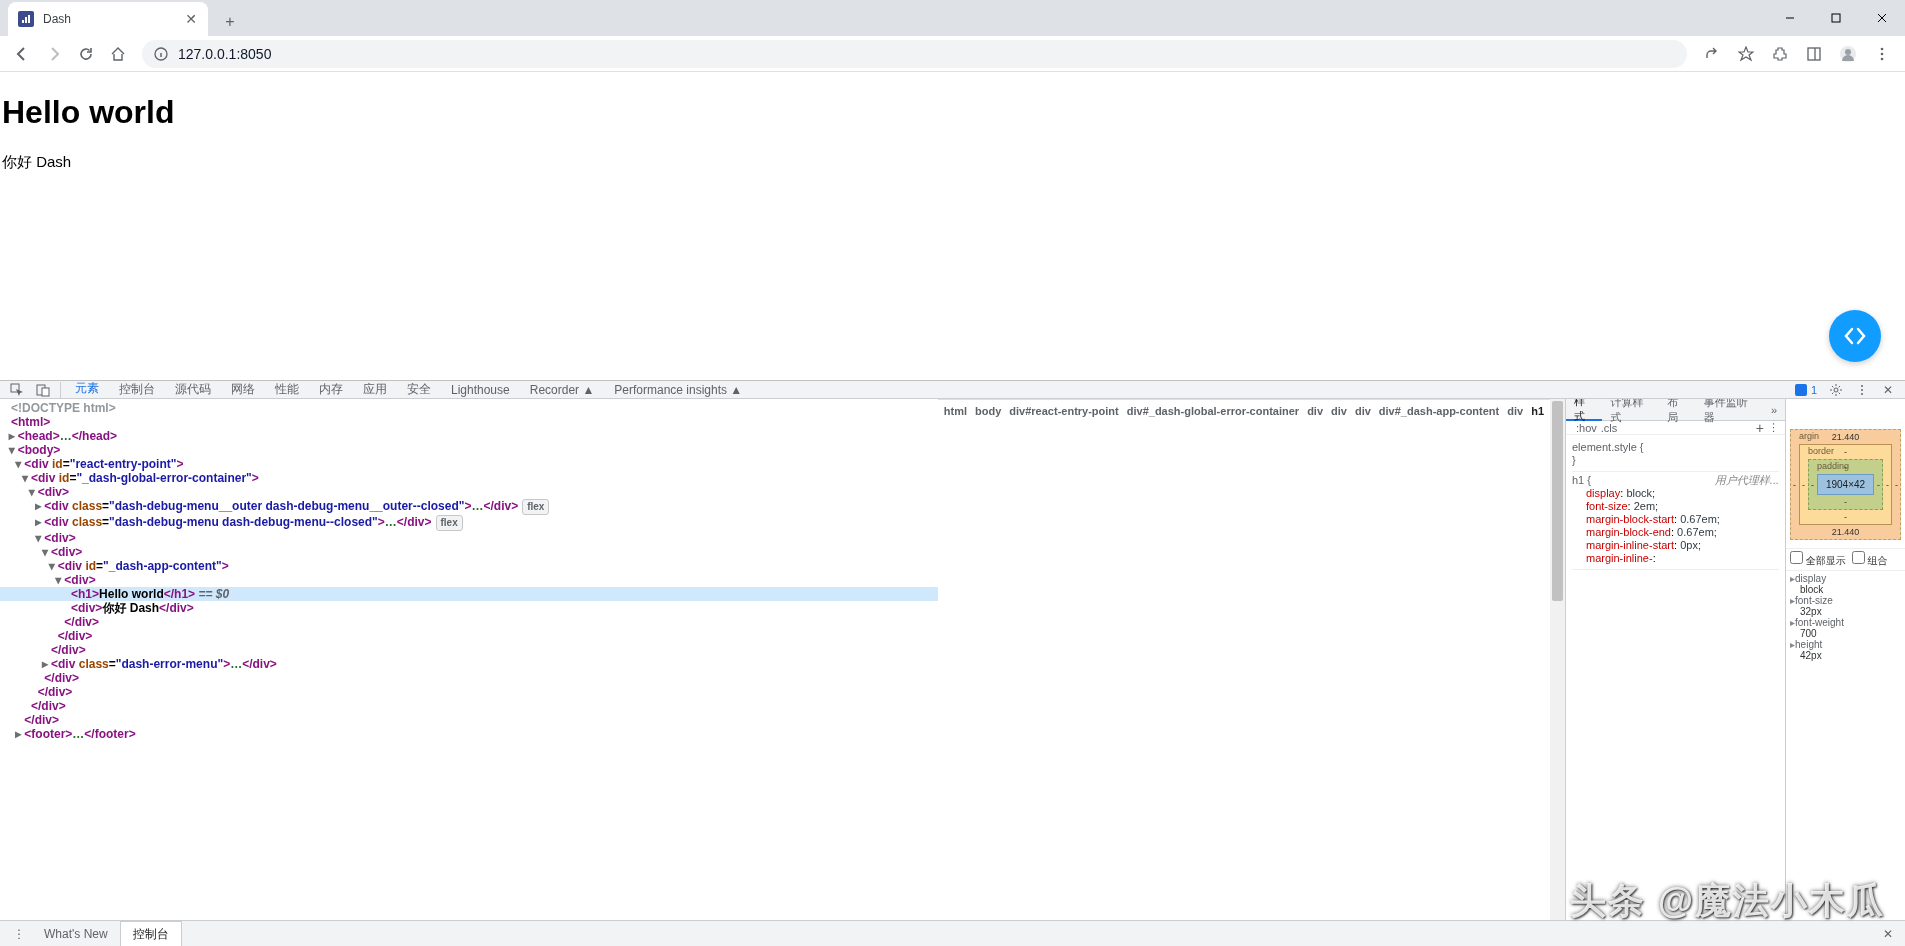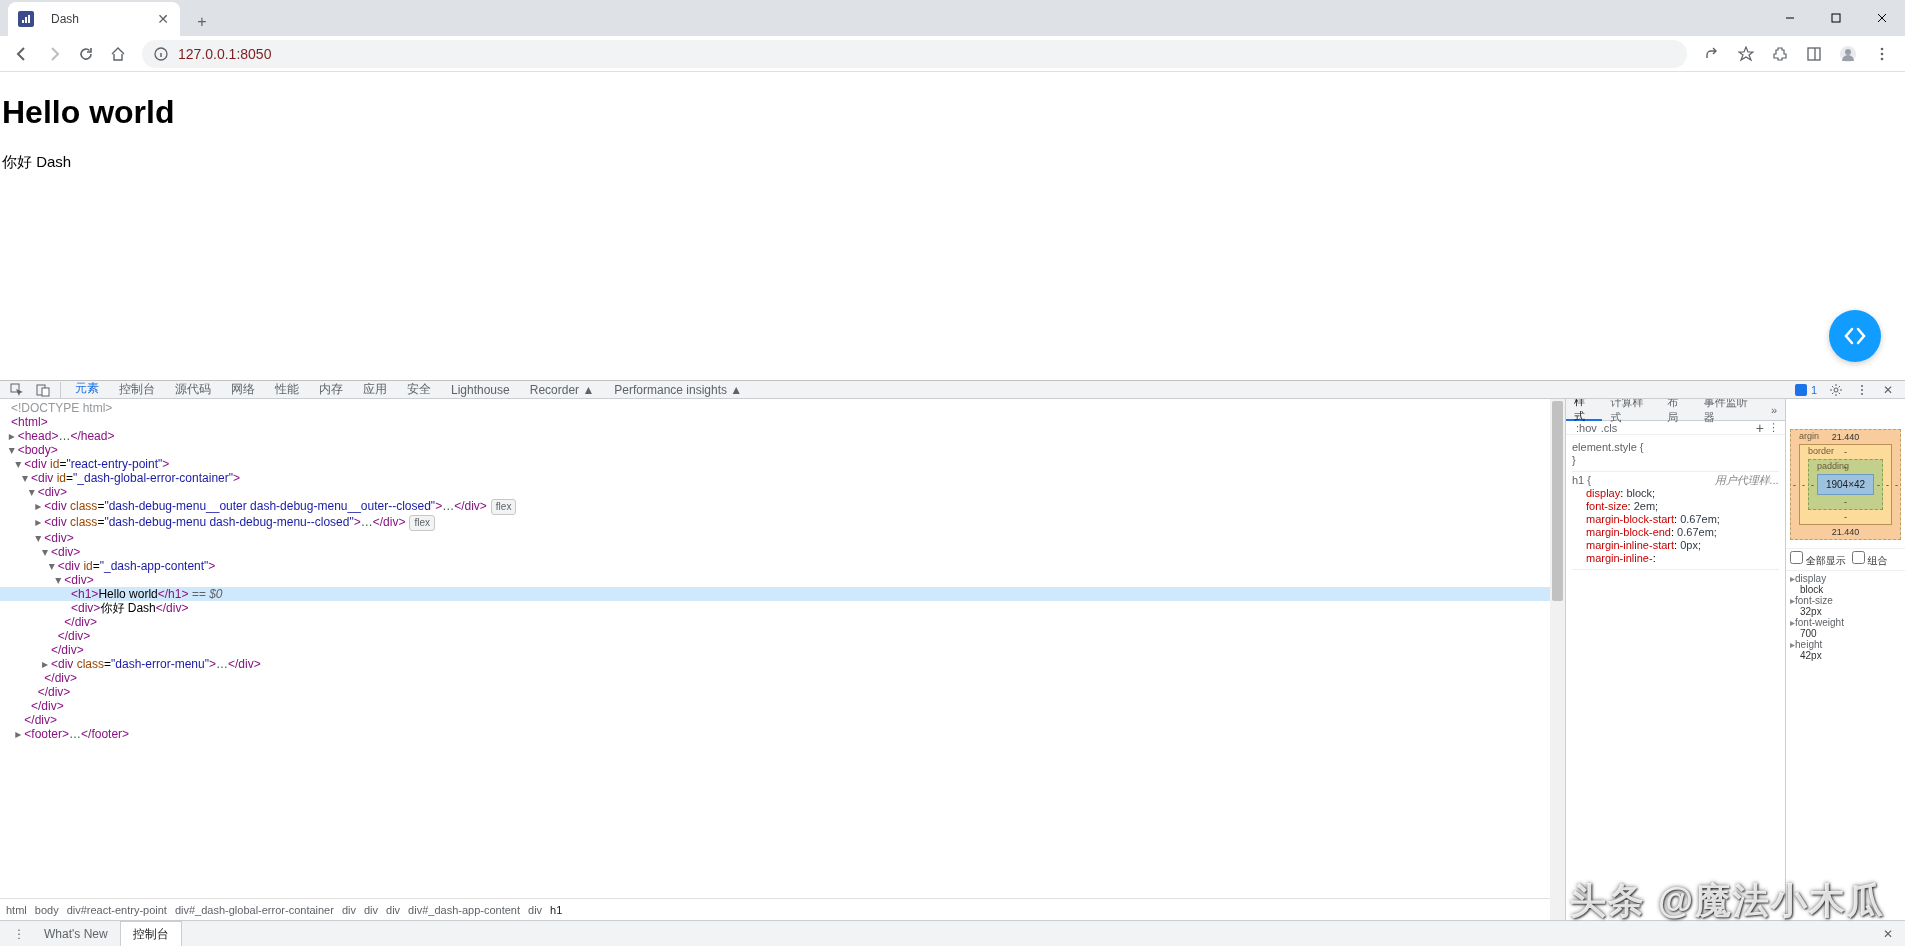--- a/index.html
+++ b/index.html
@@ -1,36 +1,36 @@
 <!DOCTYPE html>
 <html><head>
 <meta charset="utf-8">
 <style>
 * { box-sizing: border-box; margin: 0; padding: 0; font-family: "Segoe UI", Arial, sans-serif; }
 html, body { width: 1905px; height: 946px; overflow: hidden; background: #fff; }
 .browser-frame { display: flex; flex-direction: column; height: 100%; }
 
 
 .tab-strip { height: 36px; background: #dee1e6; display: flex; align-items: flex-end; padding-left: 8px; }
-.tab { height: 34px; width: 172px; background: #fff; border-radius: 8px 8px 0 0; display: flex; align-items: center; padding: 0 10px; font-size: 12px; gap: 17px; }
+.tab { height: 34px; width: 200px; background: #fff; border-radius: 8px 8px 0 0; display: flex; align-items: center; padding: 0 10px; font-size: 12px; gap: 9px; }
 .favicon { width: 16px; height: 16px; background: #3b4b8c; border-radius: 2px; display: flex; align-items: center; justify-content: center; }
 .favicon svg { width: 10px; height: 10px; }
 .tab-title { flex: 1; color: #3c4043; }
 .tab-close { width: 14px; height: 14px; color: #5f6368; display:flex; align-items:center; justify-content:center; font-size:14px; }
 .new-tab { width: 28px; height: 28px; display: flex; align-items: center; justify-content: center; color: #5f6368; font-size: 16px; margin-left: 8px; }
 .win-controls { margin-left: auto; display: flex; }
 .win-btn { width: 46px; height: 36px; display: flex; align-items: center; justify-content: center; color: #1c1c1c; font-size: 12px; }
 
 
 .addr-bar { height: 36px; background: #fff; border-bottom: 1px solid #e0e0e0; display: flex; align-items: center; padding: 0 8px; gap: 4px; }
 .nav-btn { width: 28px; height: 28px; display: flex; align-items: center; justify-content: center; color: #5f6368; }
 .nav-btn.disabled { color: #bdbdbd; }
 .omnibox { flex: 1; height: 28px; background: #f1f3f4; border-radius: 14px; display: flex; align-items: center; padding: 0 12px; gap: 10px; margin: 0 6px; font-size: 14px; }
 .omnibox .site-info { color: #5f6368; display:flex; align-items:center; }
-.omnibox .url { color: #7f1d1d; }
+.omnibox .url { color: #0f172a; }
 .tool-icons { display: flex; gap: 4px; }
 .tool-icons .nav-btn { width: 30px; }
 
 
 .page { flex: 0 0 308px; background: #fff; padding: 0; position: relative; overflow: hidden; }
 .page h1 { font-size: 32px; font-weight: 700; margin: 22px 0 0 2px; font-family: -apple-system, Arial, sans-serif; }
 .page .subtext { font-size: 15px; margin: 22px 0 0 2px; font-family: -apple-system, Arial, sans-serif; }
 .dash-fab { position: absolute; right: 24px; bottom: 18px; width: 52px; height: 52px; border-radius: 50%; background: #119dff; display: flex; align-items: center; justify-content: center; box-shadow: 0 2px 6px rgba(0,0,0,.2); }
 .dash-fab svg { width: 30px; height: 30px; }
 
@@ -38,21 +38,21 @@
 .devtools { flex: 1; display: flex; flex-direction: column; border-top: 1px solid #c1c1c1; font-size: 12px; }
 .dt-tabs { height: 18px; background: #f1f3f4; border-bottom: 1px solid #cacdd1; display: flex; align-items: center; padding: 0 4px; }
 .dt-icon-btn { width: 26px; height: 26px; display: flex; align-items: center; justify-content: center; color: #5f6368; }
 .dt-tab { padding: 0 10px; height: 26px; display: flex; align-items: center; color: #5f6368; cursor: pointer; white-space: nowrap; }
 .dt-tab.active { color: #1a73e8; border-bottom: 2px solid #1a73e8; height: 26px; }
 .dt-tabs-right { margin-left: auto; display: flex; align-items: center; }
 .issue-badge { display:flex; align-items:center; gap:4px; color:#1a73e8; font-size:11px; padding:0 6px; }
 .issue-badge .box { width:12px; height:12px; background:#1a73e8; border-radius:2px; }
 
 .dt-body { flex: 1; display: flex; overflow: hidden; }
-.elements-panel { flex: 1; background: #fff; display: flex; flex-direction: column; font-family: Menlo, Consolas, monospace; font-size: 12px; overflow: hidden; position: relative; }
+.elements-panel { flex: 1; background: #fff; display: flex; flex-direction: row; font-family: Menlo, Consolas, monospace; font-size: 12px; overflow: hidden; position: relative; font-weight: bold; }
 .elements-tree { flex: 1; overflow-y: auto; padding: 2px 0; line-height: 14px; }
 .el-line { white-space: pre; padding: 0 2px; }
 .el-line .t { color: #881280; }
 .el-line .a { color: #994500; }
 .el-line .v { color: #1a1aa6; }
 .el-line .x { color: #236e25; }
 .el-line .c { color: #93989c; }
 .el-line.sel { background: #cfe8fc; }
 .el-line .eq { color: #5f6368; font-style: italic; }
 .flex-badge { display: inline-block; background: #f1f3f4; border: 1px solid #c7c7c7; border-radius: 3px; padding: 0 4px; font-size: 10px; color: #5f6368; margin-left: 4px; font-family: Arial; }

